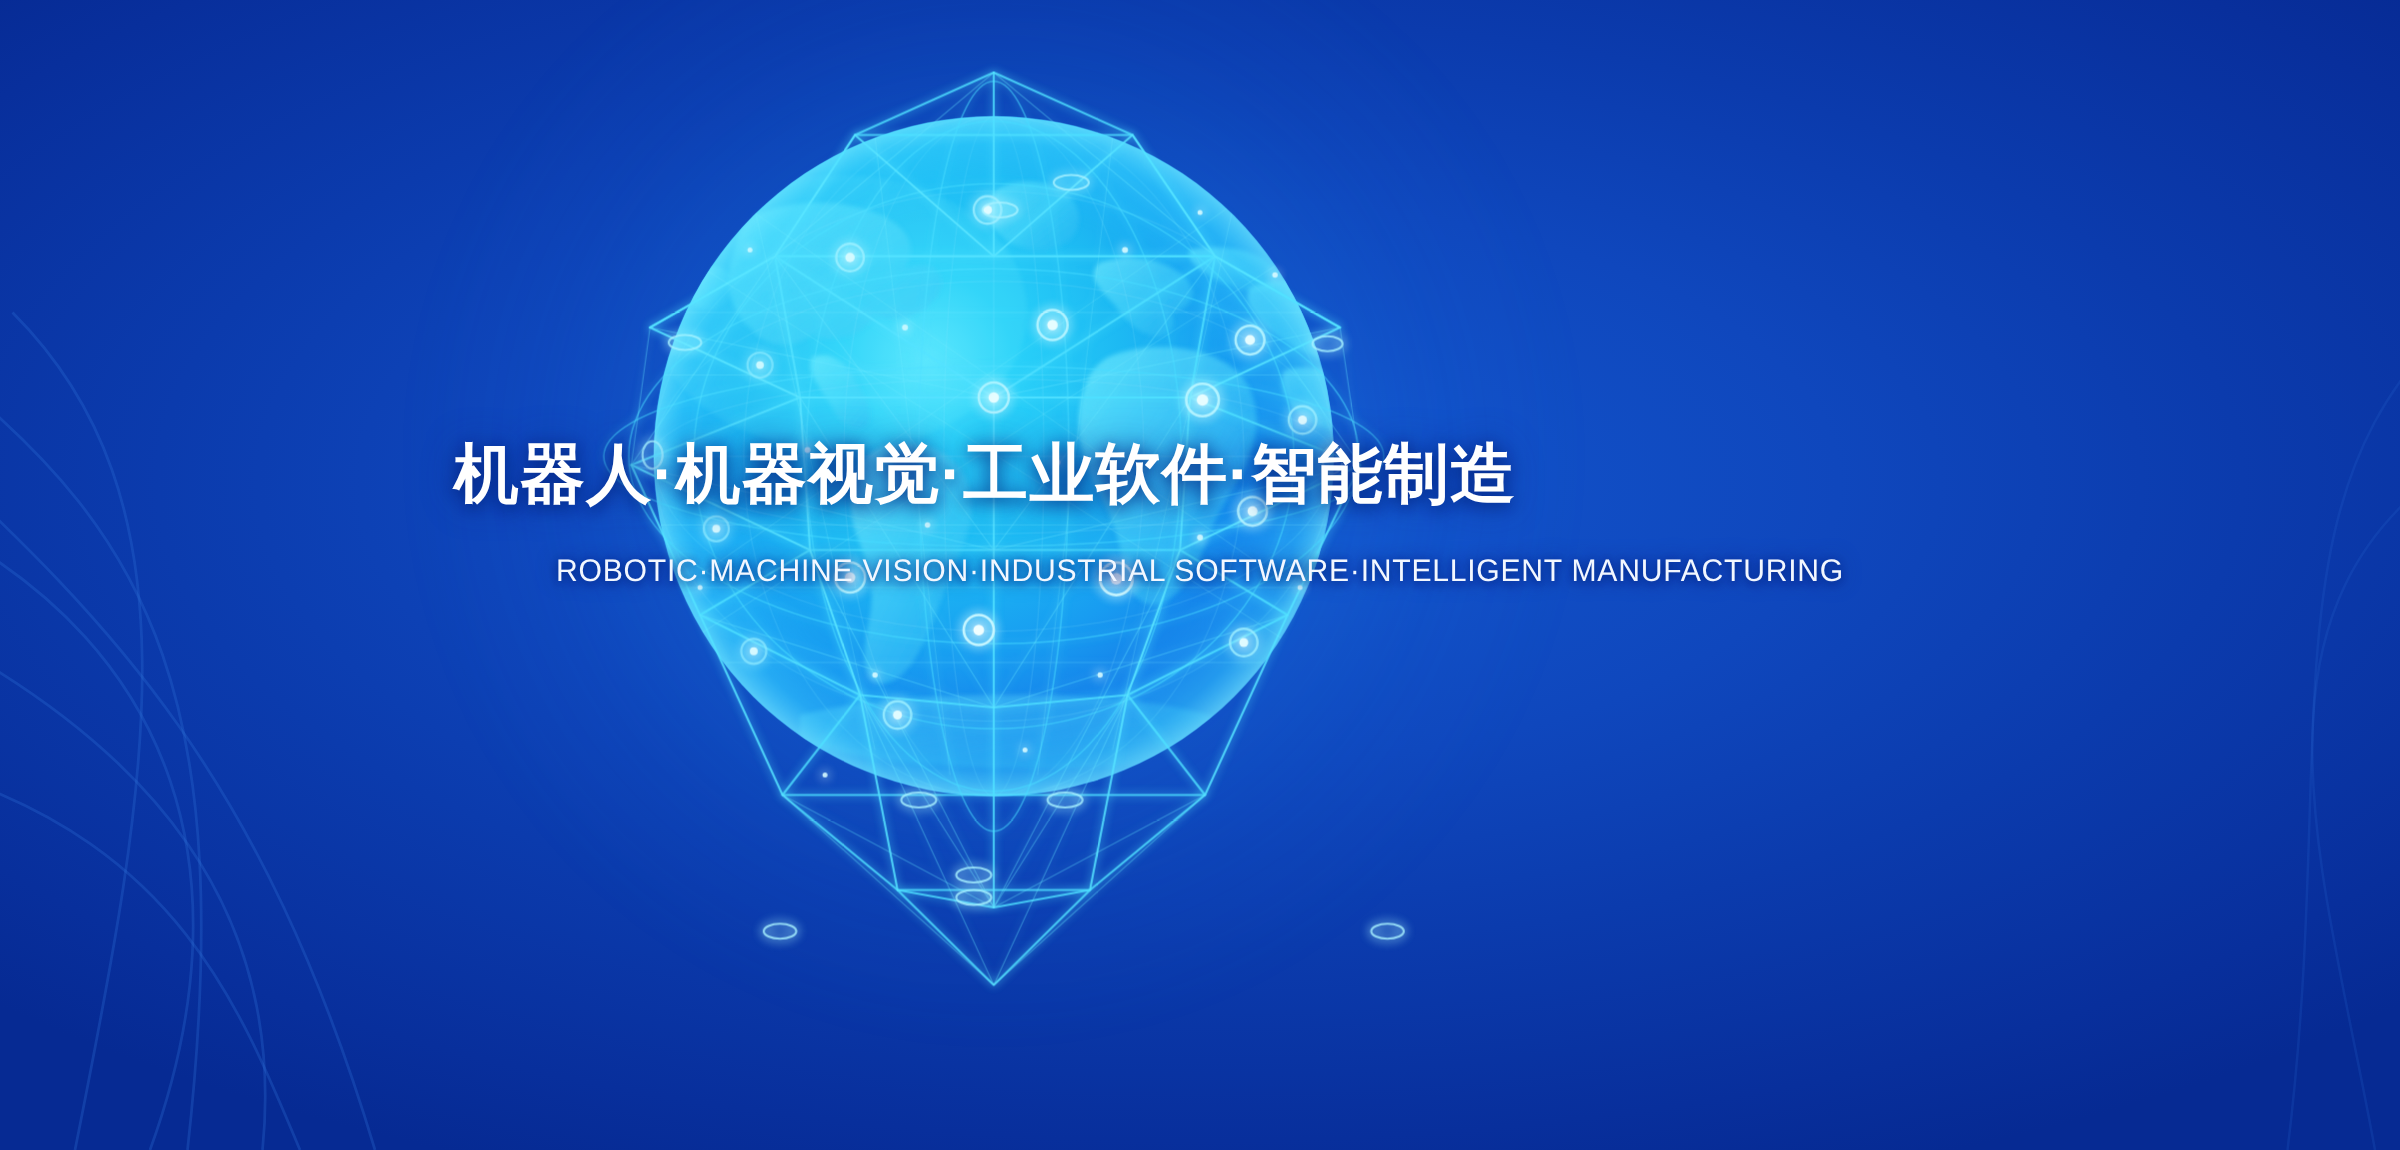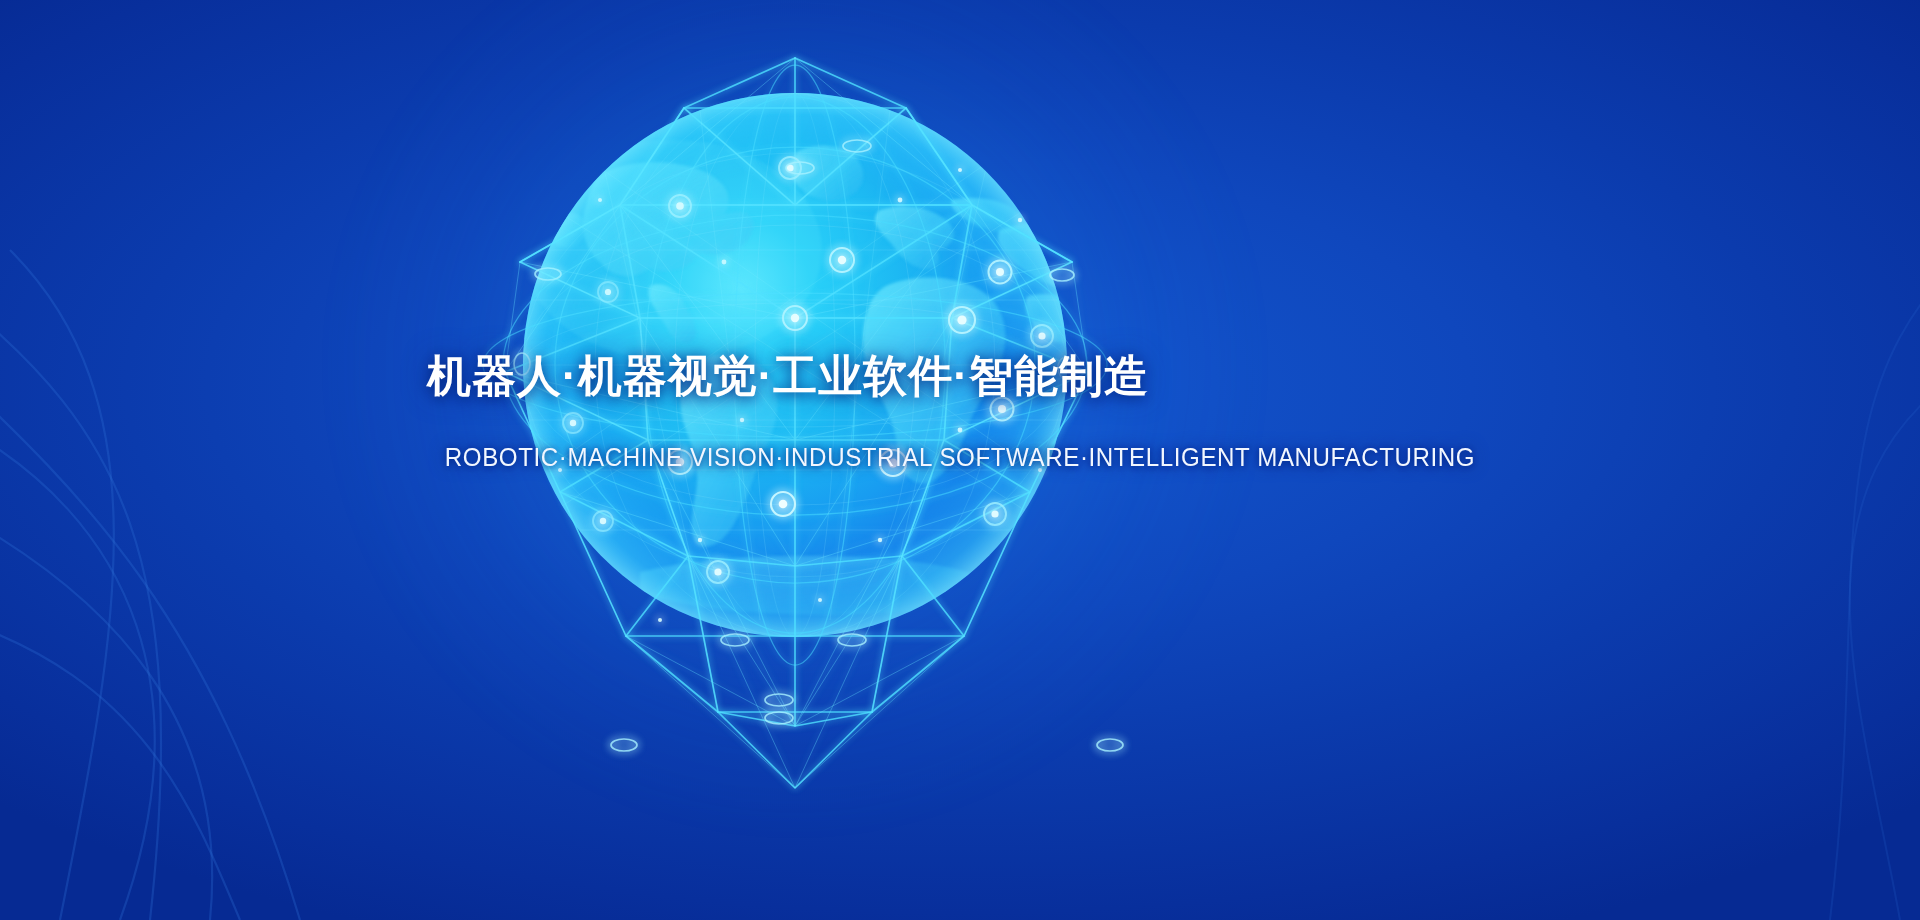--- a/index.html
+++ b/index.html
@@ -52,21 +52,21 @@
   .text-block {
     position:absolute;
     left:0; top:0;
     width:1920px;
     text-align:center;
     z-index:40;
   }
   .headline {
     position:absolute;
     top:352px; left:0; width:1576px;
-    font-size:44px;
+    font-size:52px;
     font-weight:700;
     color:#ffffff;
     letter-spacing:1px;
     line-height:1.08;
     text-shadow:0 0 26px rgba(8,48,150,0.85), 0 2px 12px rgba(4,30,110,0.8);
     white-space:nowrap;
   }
   .subtitle {
     position:absolute;
     top:443px; left:0; width:1920px;

